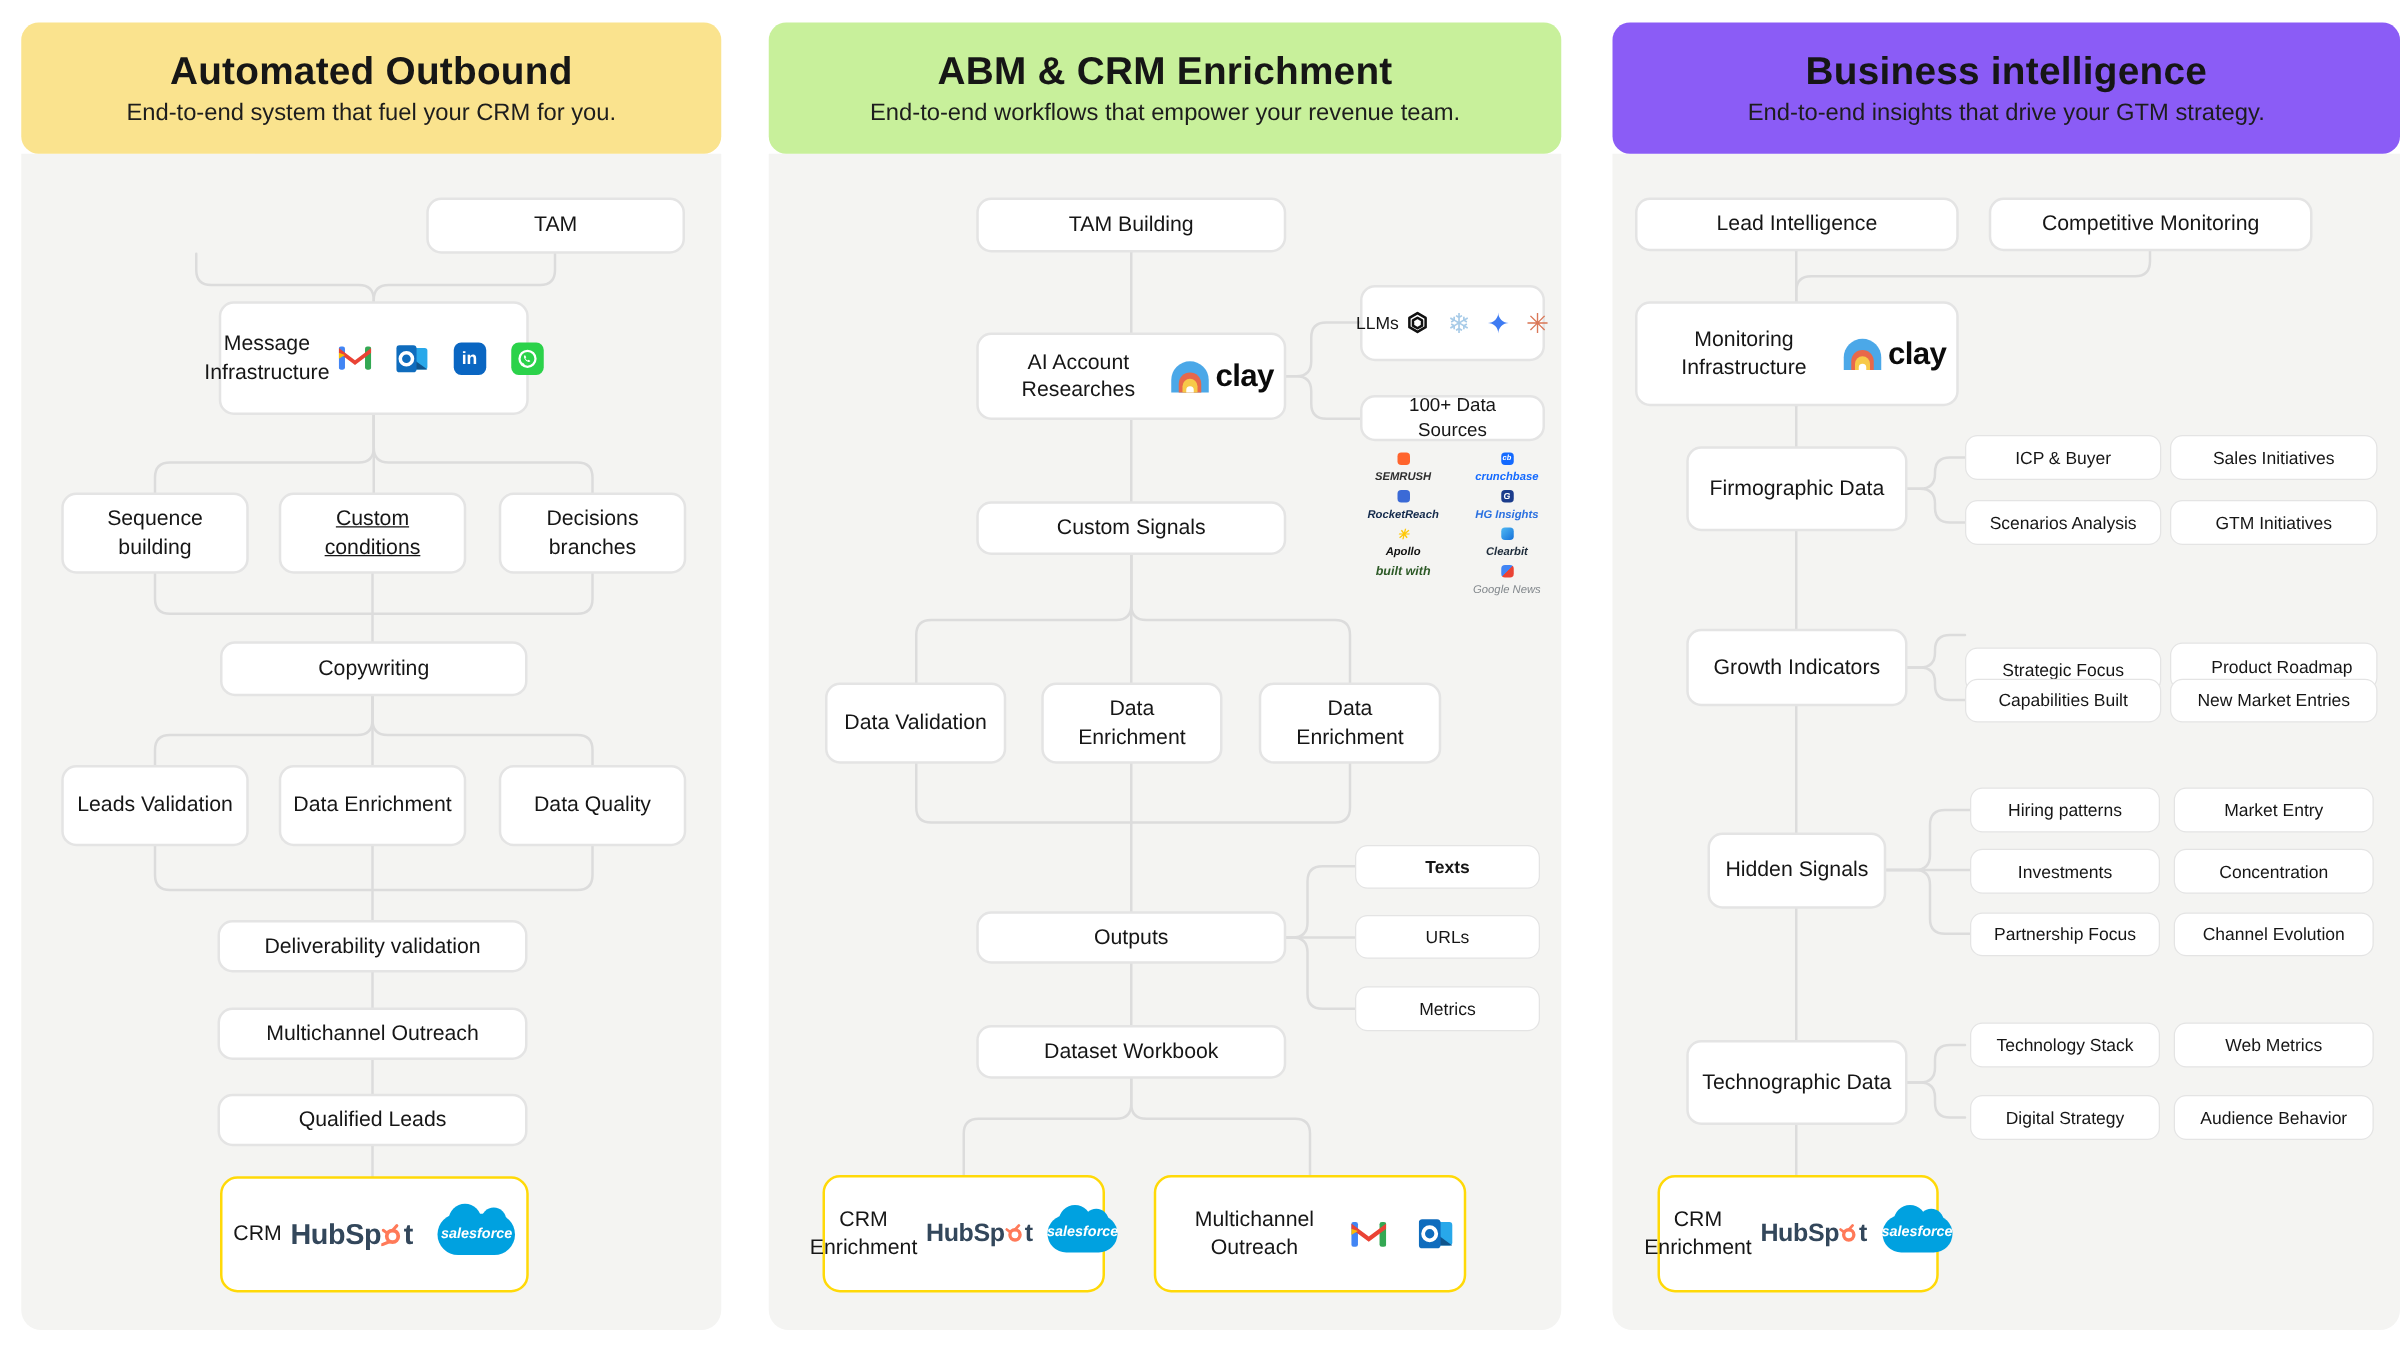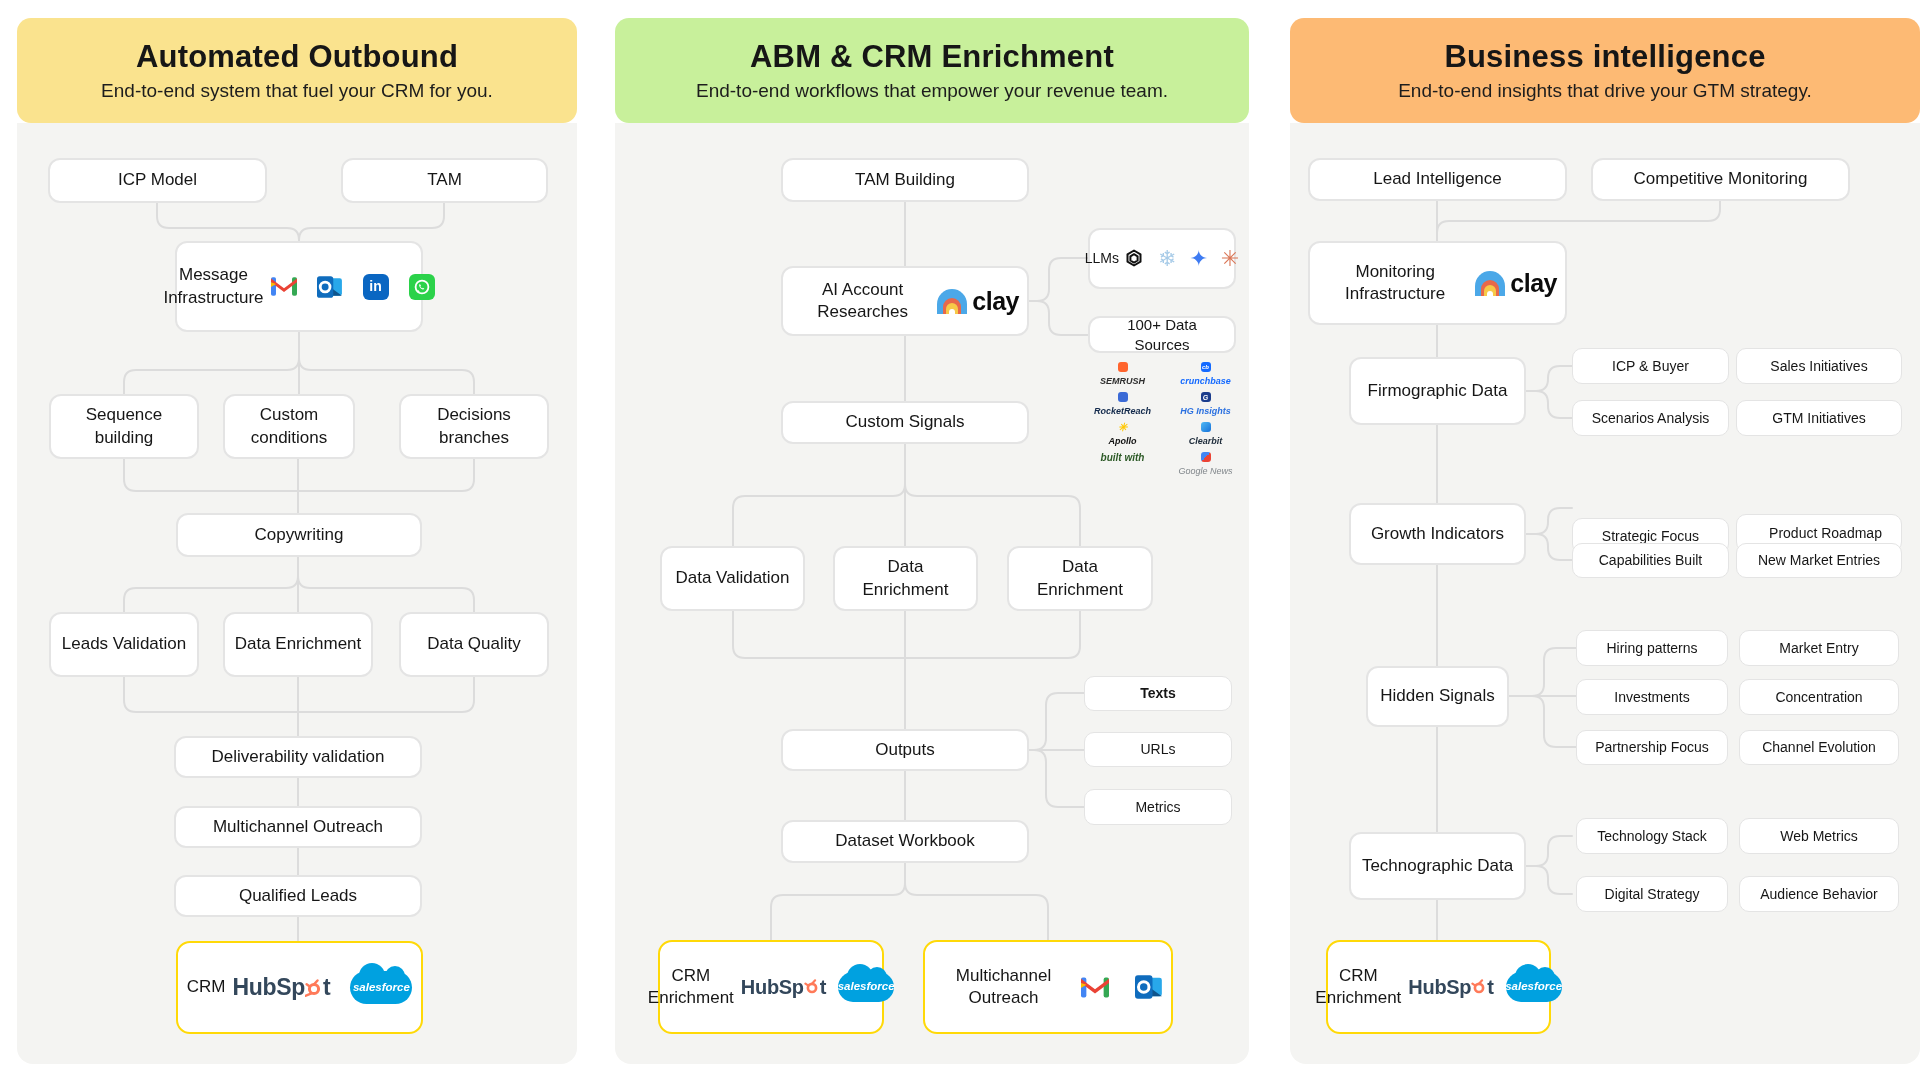--- a/index.html
+++ b/index.html
@@ -6,21 +6,21 @@
   .canvas{position:relative;width:1920px;height:1080px;background:#fff;overflow:hidden;
           font-family:"Liberation Sans",sans-serif;color:#161616;border-radius:12px;}
   .panel{position:absolute;top:18px;height:1046px;}
   .panel-body{position:absolute;left:0;right:0;top:105px;bottom:0;background:#F4F4F2;border-radius:0 0 16px 16px;}
   .hd{position:absolute;left:0;top:0;width:100%;height:105px;border-radius:14px;
       display:flex;flex-direction:column;align-items:center;justify-content:center;gap:5px;z-index:2;}
   .hd .t{font-size:31px;font-weight:800;letter-spacing:.2px;}
   .hd .s{font-size:19px;font-weight:400;color:#1d1d1d;}
   .hd-yellow{background:#FAE38E;}
   .hd-green{background:#C8F09B;}
-  .hd-purple{background:#fdba74;}
+  .hd-purple{background:#8b5cf6;}
   .wires{position:absolute;left:0;top:0;z-index:0;}
   .node{position:absolute;background:#fff;border:2px solid #E4E4E4;border-radius:12px;
         display:flex;align-items:center;justify-content:center;text-align:center;
         font-size:17px;line-height:1.32;padding:3px 8px;box-sizing:border-box;z-index:1;}
   .node.sm{font-size:14px;border-radius:10px;border-width:1.5px;}
   .node.hl{border-color:#FFD908;border-width:2.5px;border-radius:14px;}
   .node.col{flex-direction:row;gap:7px;}
   .iconrow{display:flex;align-items:center;justify-content:center;gap:20px;}
   .iconrow.tight{gap:13px;}
   .sqicon{width:26px;height:26px;border-radius:6px;display:flex;align-items:center;justify-content:center;}
@@ -92,23 +92,20 @@
         <path d="M281,539 v19 q0,12 12,12 h152 q12,0 12,12 v12"></path>
         <path d="M107,659 v23 q0,12 12,12 h162"></path>
         <path d="M457,659 v23 q0,12 -12,12 h-164"></path>
         <path d="M281,659 v59"></path>
         <path d="M281,760 v28"></path>
         <path d="M281,830 v27"></path>
         <path d="M281,899 v24"></path>
       </g>
     </svg>
 
-    <div class="node" style="left:31px;top:140px;width:219px;height:45px;">
-        <span>ICP Model</span>
-      </div>
     <div class="node" style="left:324px;top:140px;width:207px;height:45px;">
         <span>TAM</span>
       </div>
 
     <div class="node" style="left:32px;top:376px;width:150px;height:65px;">
         <span>Sequence building</span>
       </div>
 
     <div class="node col" style="left:158px;top:223px;width:248px;height:91px;">
       <span>Message Infrastructure</span>
@@ -130,21 +127,21 @@
           </span>
         <span class="sqicon wa-sq">
           <svg width="18" height="18" viewBox="0 0 18 18">
             <circle cx="9" cy="9" r="6.4" fill="none" stroke="#fff" stroke-width="1.8"></circle>
             <path d="M6.6,6.1 q-1,1 0,2.9 q1.4,2.3 3.2,2.6 q1,.1 1.5-.8 l-1.4-1 l-.8.6 q-1.2-.6-1.8-1.9 l.7-.8 l-.9-1.5 z" fill="#fff"></path>
             <path d="M4.2,14.6 l.8-2.6 l1.9,1.6 z" fill="#fff"></path>
           </svg>
         </span>
       </span>
     </div>
-    <div class="node" style="left:206px;top:376px;width:132px;height:65px;">
+    <div class="node" style="left:206px;top:376px;width:150px;height:65px;text-decoration:underline;">
         <span>Custom conditions</span>
       </div>
     <div class="node" style="left:382px;top:376px;width:150px;height:65px;">
         <span>Decisions branches</span>
       </div>
 
     <div class="node" style="left:159px;top:495px;width:246px;height:44px;">
         <span>Copywriting</span>
       </div>
 

